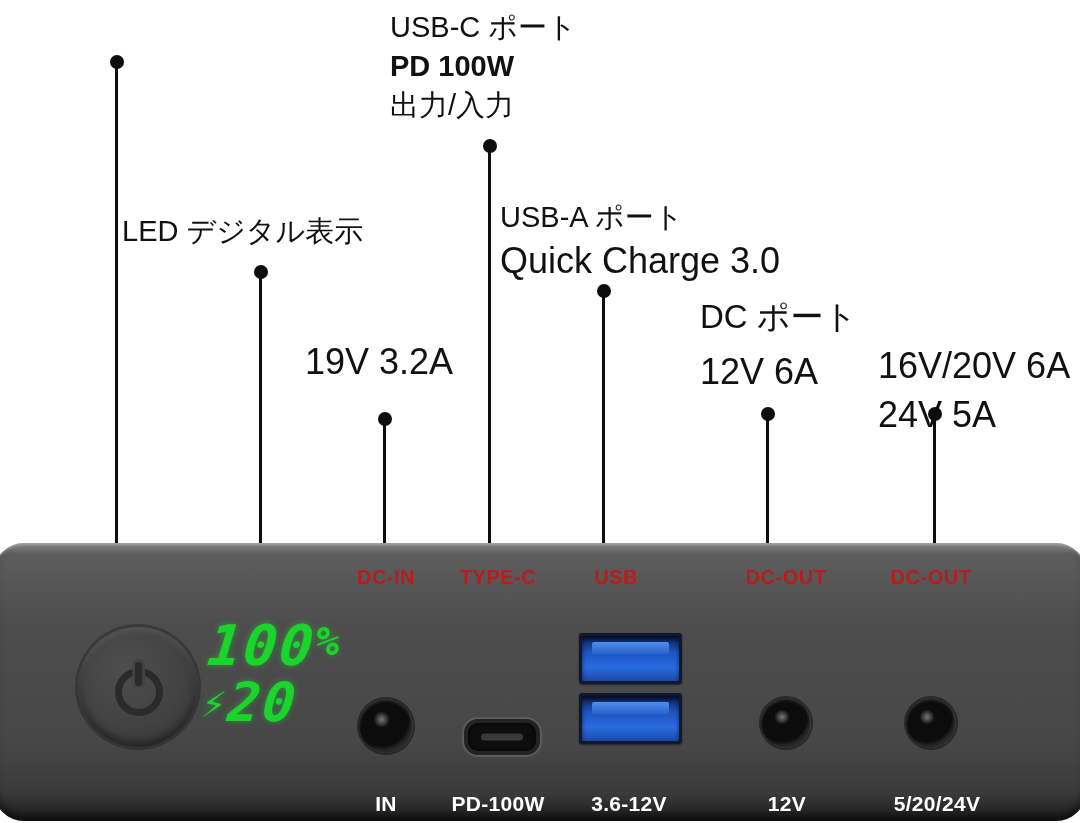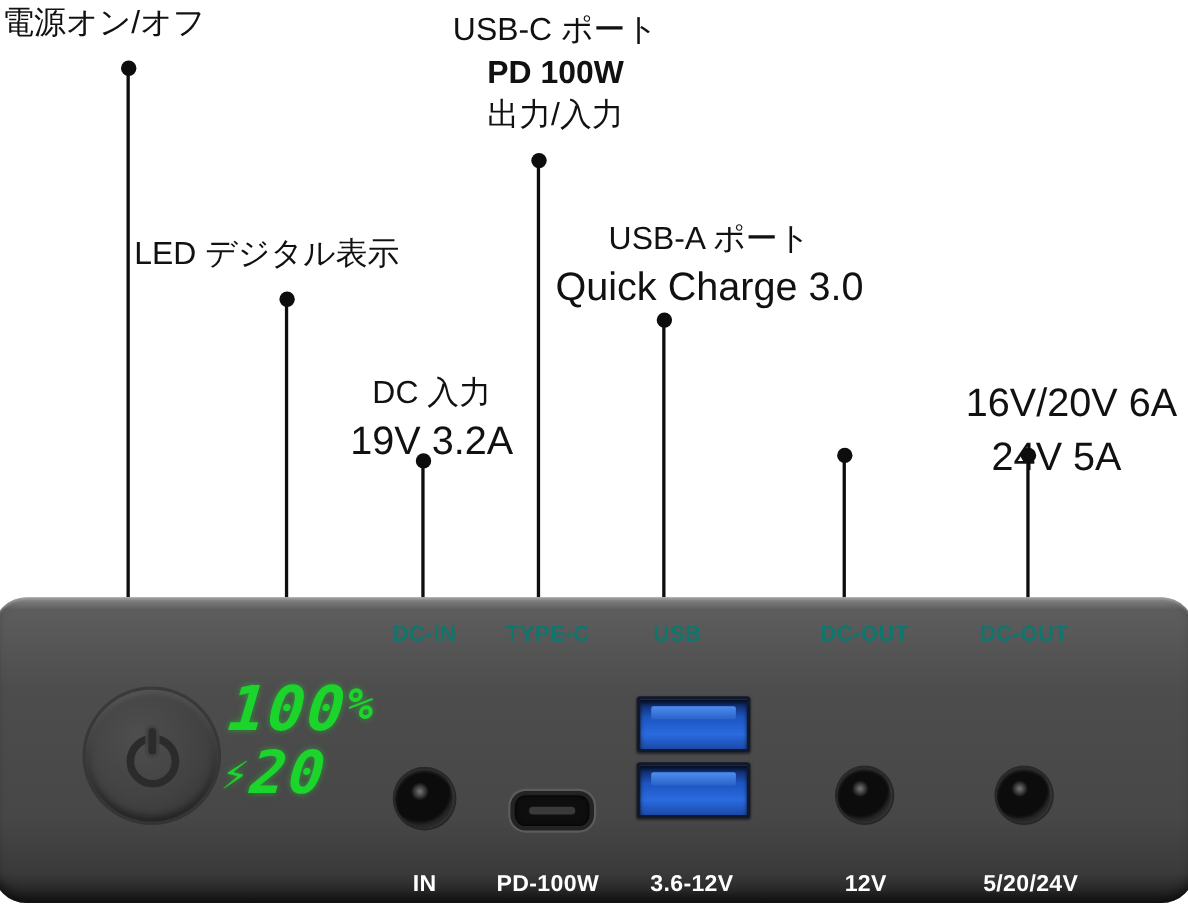--- a/index.html
+++ b/index.html
@@ -1,36 +1,36 @@
 <!DOCTYPE html>
 <html><head>
 <meta charset="utf-8">
 <style>
   html,body{margin:0;padding:0;background:#ffffff;}
   .stage{
     position:relative;width:1080px;height:823px;background:#ffffff;overflow:hidden;
     font-family:"Liberation Sans","DejaVu Sans",sans-serif;color:#111111;
   }
   
-  .co{position:absolute;text-align:center;line-height:1.35;}
+  .co{position:absolute;text-align:left;line-height:1.35;}
   .co .t{white-space:nowrap;}
   .fs29{font-size:29px;}
   .fs27{font-size:36px;}
   .fs33{font-size:33px;}
   .bold{font-weight:bold;}
   .dot{position:absolute;width:14px;height:14px;border-radius:50%;background:#0d0d0d;}
   .leader{position:absolute;width:3px;background:#0d0d0d;}
   
   .device{
     position:absolute;left:-6px;top:543px;width:1092px;height:278px;
     border-radius:30px;
     background:linear-gradient(180deg,#8a8a8a 0%,#5d5d5d 4%,#4d4d4d 30%,#474747 72%,#3a3a3a 90%,#202020 99%);
     box-shadow:inset 0 2px 2px rgba(255,255,255,.25), inset 0 -6px 10px rgba(0,0,0,.55);
   }
-  .toplabel{position:absolute;top:566px;transform:translateX(-50%);color:#0f766e;
+  .toplabel{position:absolute;top:566px;transform:translateX(-50%);color:#b91c1c;
     font-size:20px;font-weight:bold;letter-spacing:.5px;}
   .botlabel{position:absolute;top:792px;transform:translateX(-50%);color:#ffffff;
     font-size:21px;font-weight:bold;letter-spacing:.3px;}
   
   .pwr-btn{
     position:absolute;left:78px;top:627px;width:120px;height:120px;border-radius:50%;
     background:radial-gradient(circle at 40% 35%,#4e4e4e 0%,#424242 55%,#333333 100%);
     box-shadow:inset 0 3px 6px rgba(255,255,255,.12), inset 0 -4px 8px rgba(0,0,0,.5), 0 0 0 3px rgba(0,0,0,.25);
   }
   .pwr-icon{position:absolute;left:50%;top:50%;width:46px;height:46px;transform:translate(-50%,-50%);}
@@ -74,54 +74,54 @@
   .usba .tongue{position:absolute;left:10px;right:10px;top:6px;height:12px;
     background:linear-gradient(180deg,#4f8df0,#2a62c8);border-radius:2px;}
   .usba-1{top:633px;}
   .usba-2{top:693px;}
 </style>
 </head>
 <body>
 
 <div class="stage">
 
-  <div class="co" style="left:2px;top:2px;text-align:left;">
-    <div class="t fs29">電源オン/オフ</div>
-  </div>
   <div class="dot" style="left:110px;top:55px;"></div>
   <div class="leader" style="left:115px;top:67px;height:476px;"></div>
 
   <div class="co" style="left:122px;top:212px;text-align:right;">
     <div class="t fs29">LED デジタル表示</div>
   </div>
   <div class="dot" style="left:254px;top:265px;"></div>
   <div class="leader" style="left:259px;top:277px;height:266px;"></div>
 
   <div class="co" style="left:305px;top:338px;width:175px;">
-    <div class="t fs29">DC 入力</div>
     <div class="t fs27">19V 3.2A</div>
   </div>
   <div class="dot" style="left:378px;top:412px;"></div>
   <div class="leader" style="left:383px;top:424px;height:119px;"></div>
 
   <div class="co" style="left:390px;top:8px;width:230px;">
     <div class="t fs29">USB-C ポート</div>
     <div class="t fs29 bold">PD 100W</div>
     <div class="t fs29">出力/入力</div>
   </div>
   <div class="dot" style="left:483px;top:139px;"></div>
   <div class="leader" style="left:488px;top:151px;height:392px;"></div>
 
   <div class="co" style="left:500px;top:198px;width:290px;">
     <div class="t fs29">USB-A ポート</div>
     <div class="t fs27">Quick Charge 3.0</div>
   </div>
   <div class="dot" style="left:597px;top:284px;"></div>
   <div class="leader" style="left:602px;top:296px;height:247px;"></div>
 
+  <div class="co" style="left:700px;top:295px;width:225px;">
+    <div class="t fs33">DC ポート</div>
+    <div class="t fs27" style="margin-top:8px;">12V 6A</div>
+  </div>
   <div class="dot" style="left:761px;top:407px;"></div>
   <div class="leader" style="left:766px;top:419px;height:124px;"></div>
 
   <div class="co" style="left:878px;top:342px;width:165px;">
     <div class="t fs27">16V/20V 6A</div>
     <div class="t fs27">24V  5A</div>
   </div>
   <div class="dot" style="left:928px;top:407px;"></div>
   <div class="leader" style="left:933px;top:419px;height:124px;"></div>
 

